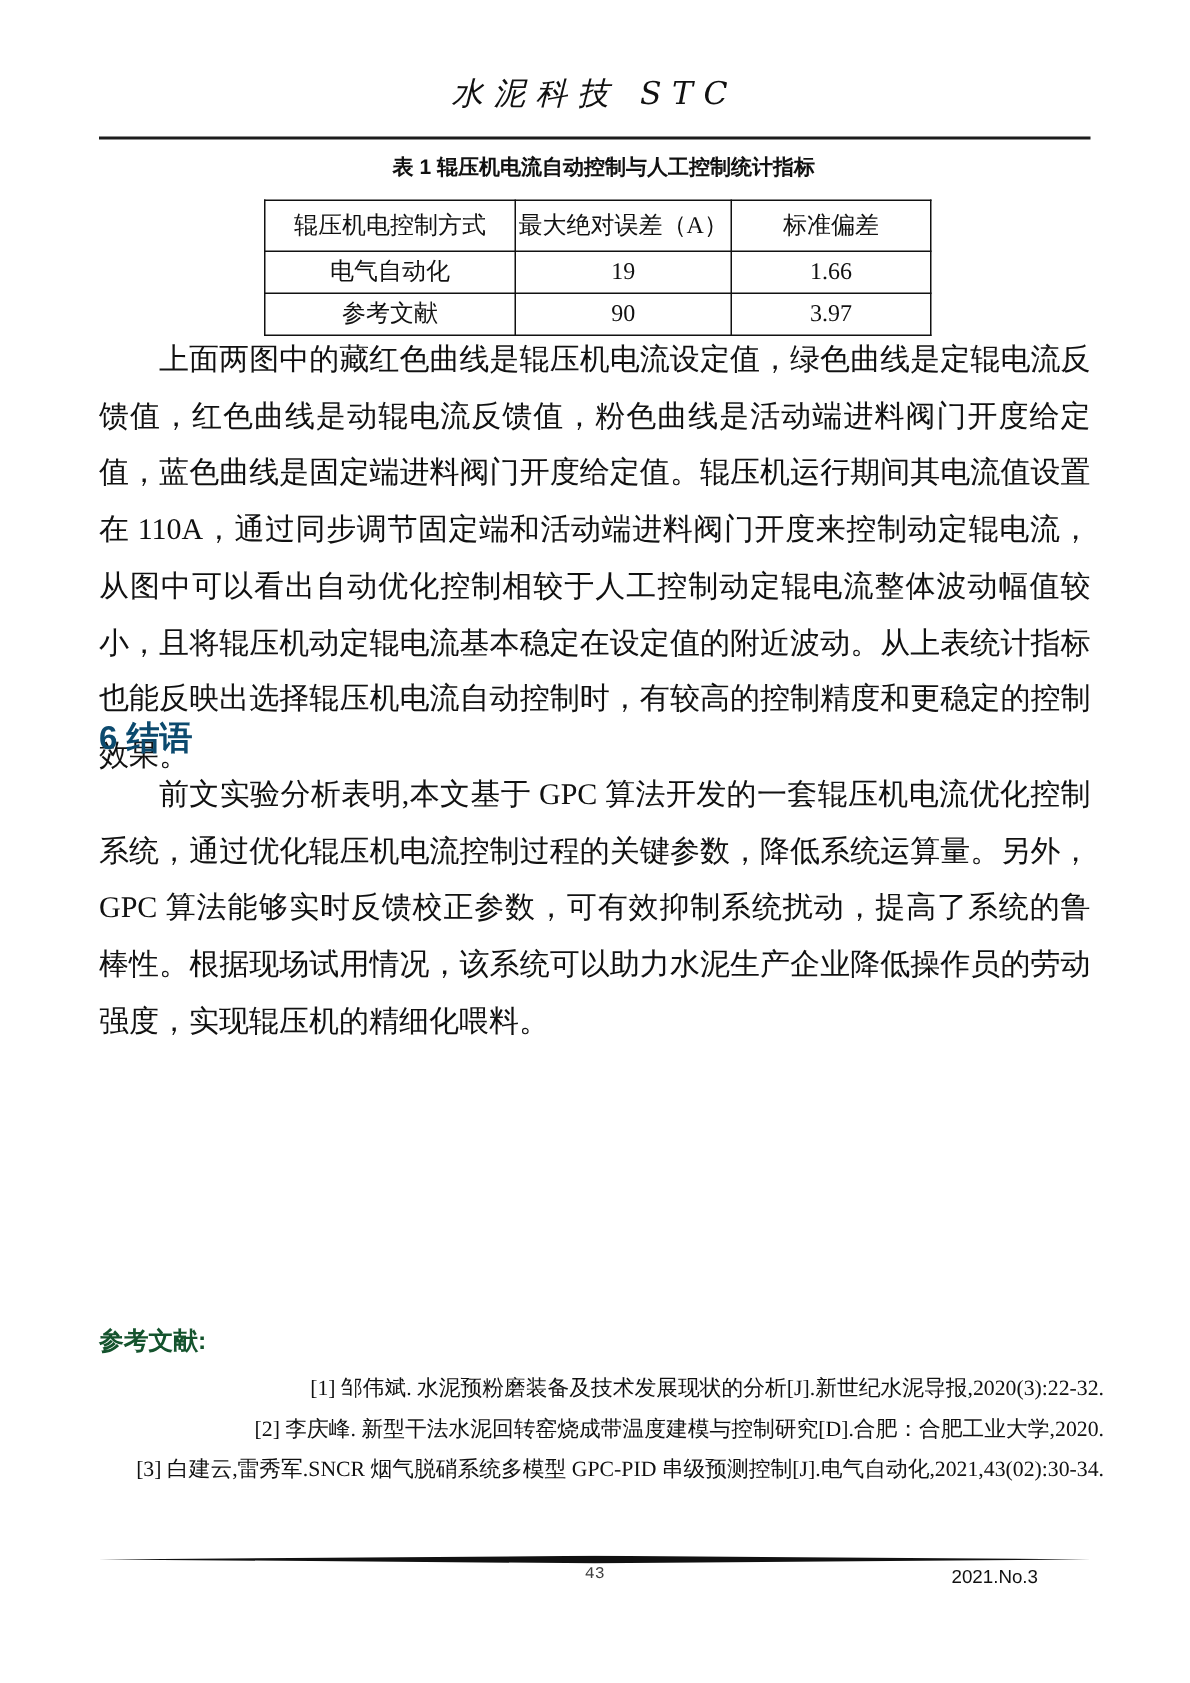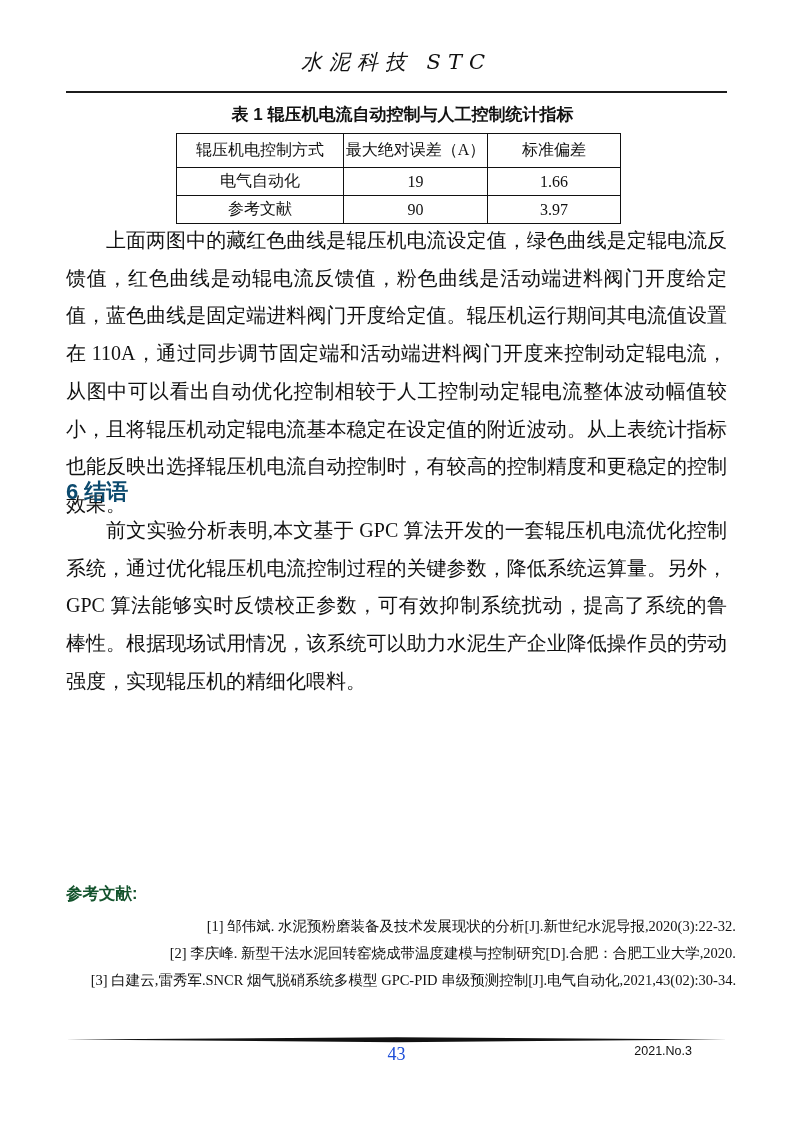--- a/index.html
+++ b/index.html
@@ -41,21 +41,21 @@
 
   
   .table-caption {
     position: absolute;
     top: 103px;
     left: 0;
     width: 100%;
     text-align: center;
     font-family: "Liberation Sans", "DejaVu Sans", sans-serif;
     font-weight: bold;
-    font-size: 17px;
+    font-size: 14px;
     color: #111;
     padding-left: 12px;
   }
   table.stats {
     position: absolute;
     top: 133px;
     left: 176px;
     width: 444px;
     border-collapse: collapse;
     table-layout: fixed;
@@ -126,23 +126,23 @@
     left: 66px;
     width: 661px;
     height: 6px;
   }
   .footer-page-number {
     position: absolute;
     top: 1044px;
     left: 0;
     width: 100%;
     text-align: center;
-    font-family: Liberation Serif, serif;
-    font-size: 18px;
-    color: #1d4ed8;
+    font-family: Liberation Mono, monospace;
+    font-size: 11px;
+    color: #404040;
   }
   .footer-issue {
     position: absolute;
     top: 1044px;
     right: 101px;
     font-family: "Liberation Sans", "DejaVu Sans", sans-serif;
     font-size: 12.5px;
     color: #111;
   }
 </style>

